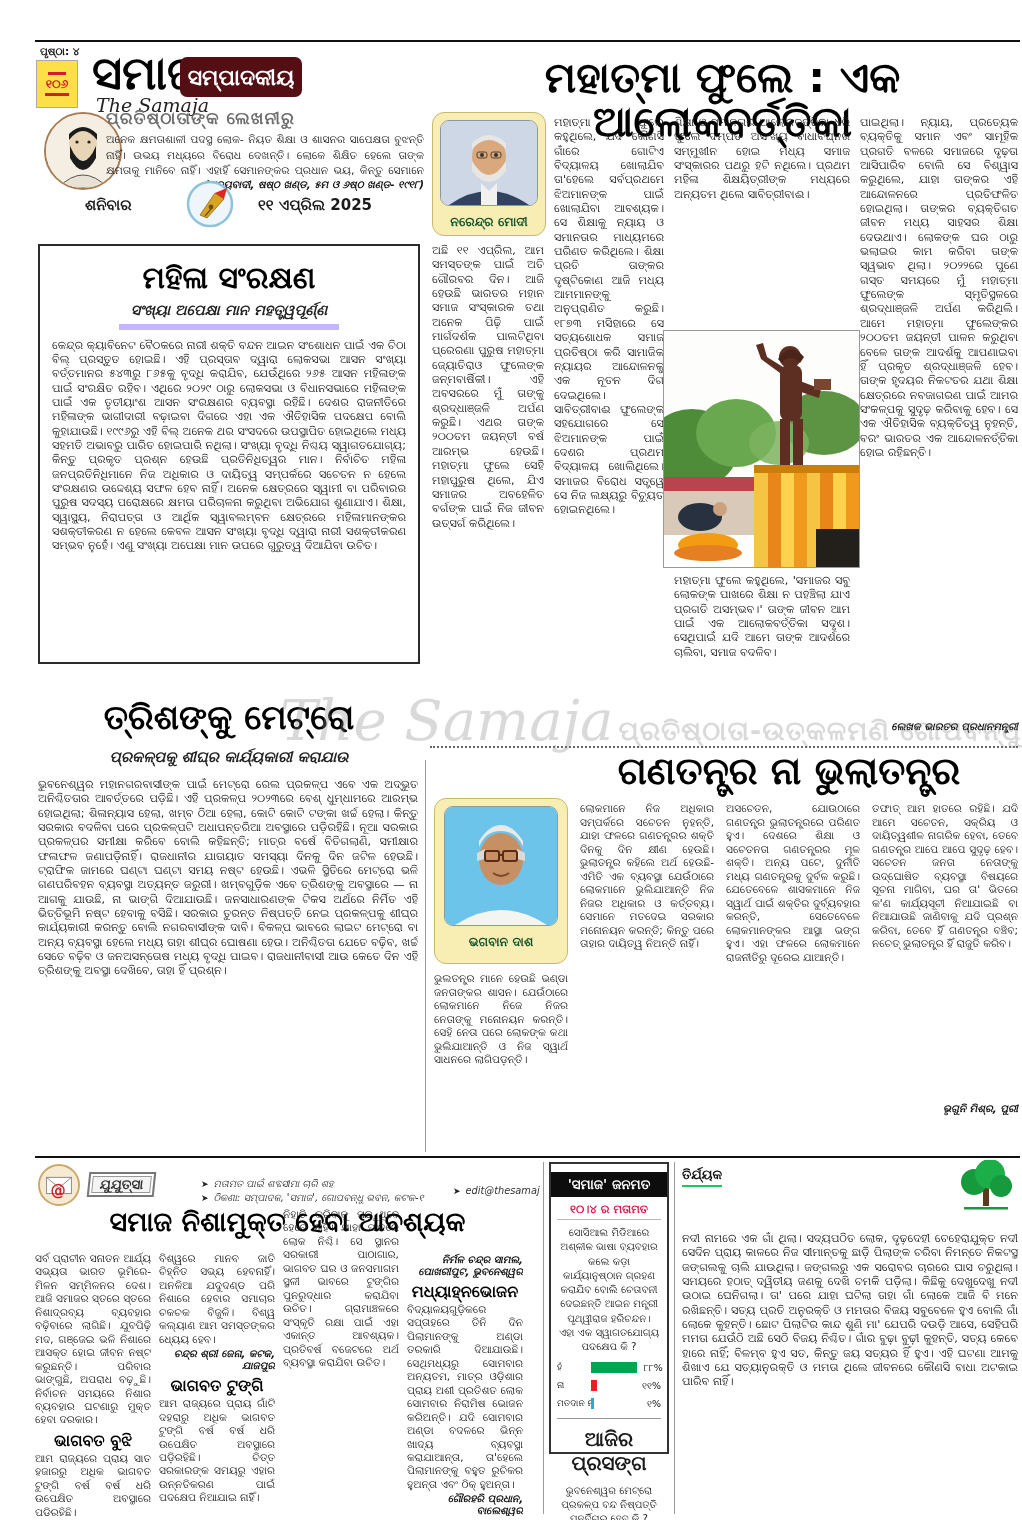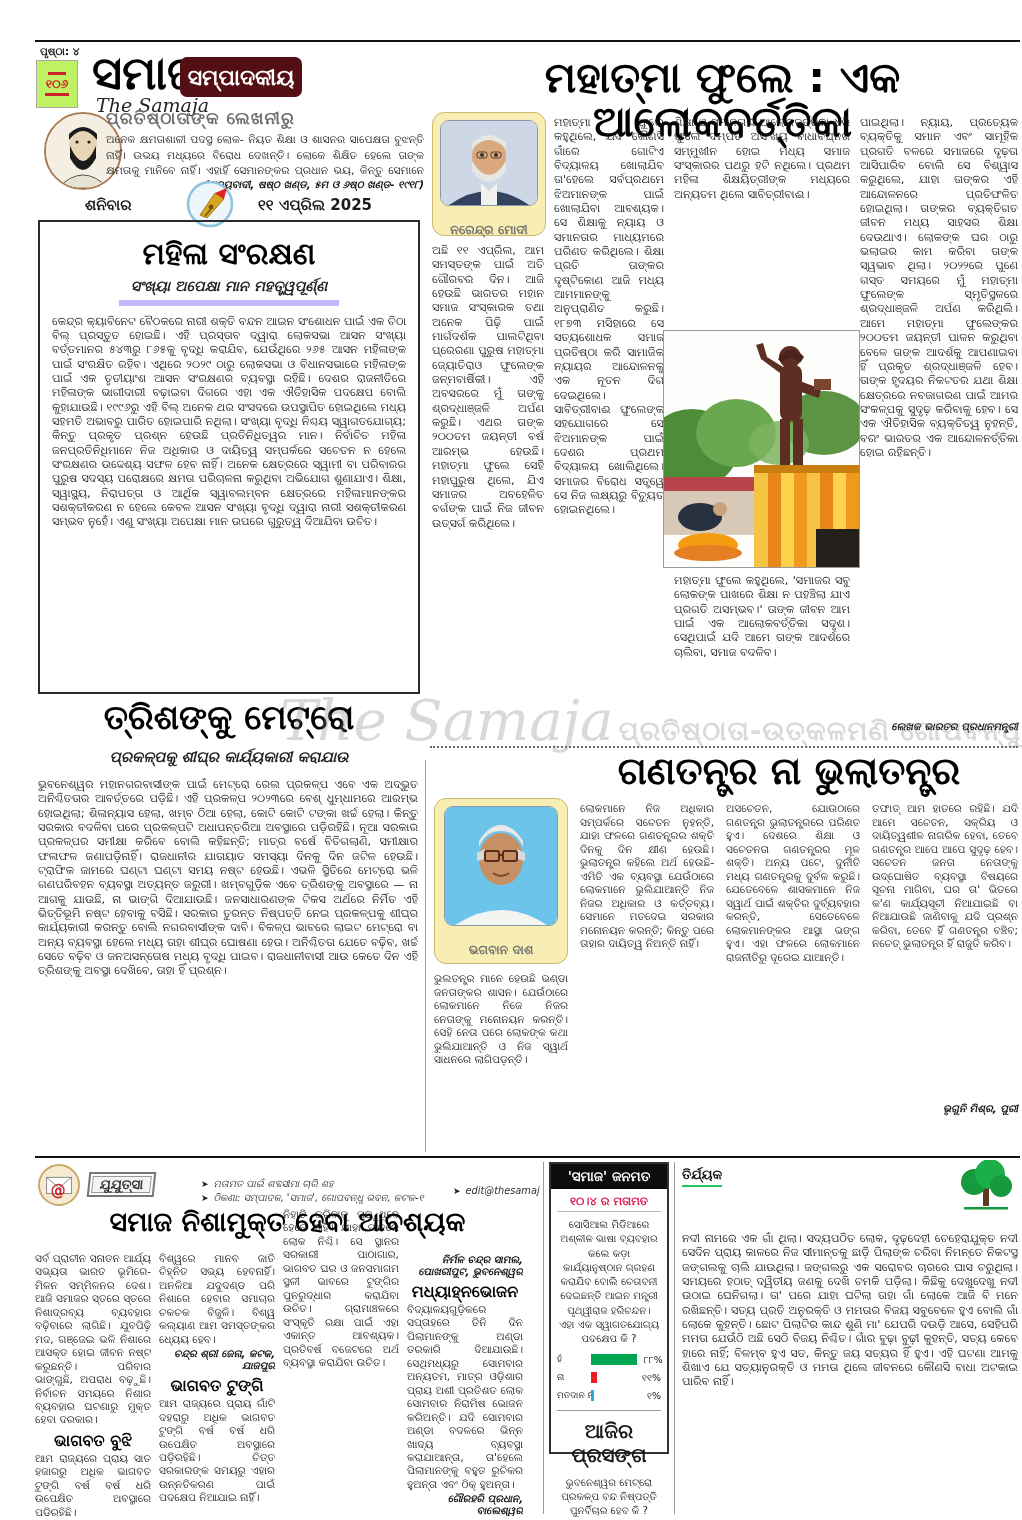--- a/index.html
+++ b/index.html
@@ -8,50 +8,50 @@
   .abs{position:absolute;}
   .rule-h{background:#111;}
   .rule-v{background:#9a9a9a;width:1px;}
   .bodytext{font-size:11.3px;line-height:1.27;text-align:justify;overflow:hidden;color:#191919;}
   .smalltext{font-size:10.6px;line-height:1.28;text-align:justify;overflow:hidden;color:#191919;}
   .headline{font-weight:bold;color:#000;text-align:center;line-height:1.05;}
   .subtitle{font-style:italic;font-weight:bold;text-align:center;color:#222;}
   .sign{font-style:italic;font-weight:bold;font-size:10.3px;text-align:right;color:#111;margin:2px 0 3px;}
   .photo-frame{background:#f8eeb4;border:1px solid #c9b96a;border-radius:12px;text-align:center;padding:7px 7px 4px;box-sizing:border-box;}
   .photo-frame .pic{border-radius:9px;overflow:hidden;border:1px solid #8899aa;display:block;}
-  .photo-frame .pname{font-weight:bold;font-size:12.5px;margin-top:16px;color:#737373;}
+  .photo-frame .pname{font-weight:bold;font-size:12.5px;margin-top:8px;color:#14532d;}
   .dotted{border-top:2px dotted #666;height:2px;}
   .watermark{color:#8a8a8a;opacity:0.32;pointer-events:none;white-space:nowrap;}
   .wm-script{font-family:"DejaVu Serif","Liberation Serif",serif;font-style:italic;font-size:56px;}
   .wm-text{font-size:27px;font-weight:bold;letter-spacing:1px;}
   .seg-text{font-size:10.6px;line-height:1.27;text-align:justify;color:#191919;}
   .seg-sign{font-style:italic;font-weight:bold;font-size:10.2px;text-align:right;color:#111;margin:2px 0;}
   .seg-head{font-weight:bold;font-size:16px;text-align:center;color:#000;margin:4px 0 2px;}
   .poll-box{border:2px solid #333;background:#fff;box-sizing:border-box;}
-  .poll-title{background:#0d0d0d;color:#fff;font-weight:bold;font-size:13.5px;text-align:center;padding:4px 0;}
+  .poll-title{background:#0d0d0d;color:#fff;font-weight:bold;font-size:13.5px;text-align:center;padding:4px 0;margin-top:8px;}
   .poll-sub{color:#d81b4c;font-weight:bold;font-size:11.5px;text-align:center;padding:5px 0 3px;border-bottom:1px solid #bbb;margin:0 6px;}
   .poll-q{font-size:10.2px;line-height:1.4;text-align:center;padding:6px 7px 4px;color:#222;}
   .bar-row{display:flex;align-items:center;padding:3px 6px;}
   .bar-label{font-size:9px;width:34px;flex:none;color:#111;overflow:hidden;white-space:nowrap;}
   .bar-track{flex:1;height:11px;position:relative;}
   .bar-fill{height:11px;}
   .bar-pct{font-size:9.5px;width:26px;flex:none;text-align:right;color:#111;}
   .poll-div{border-top:1px solid #999;margin:5px 6px;}
   .poll-next-title{font-weight:bold;font-size:20px;text-align:center;padding:3px 0;}
   .poll-note{font-size:9.3px;line-height:1.35;text-align:center;color:#222;padding:4px 6px;}
   .kicker{font-weight:bold;font-size:13px;color:#111;border-bottom:2px solid #22c55e;display:inline-block;padding-bottom:2px;}
   .guideline{font-style:italic;font-size:9.8px;color:#333;white-space:nowrap;overflow:hidden;}
   .g-arrow{color:#222;font-size:9px;font-style:normal;margin:0 5px;}
   .nameplate{border:2px solid #777;box-shadow:inset 0 0 0 2px #fff,inset 0 0 0 3px #999;
              font-weight:bold;font-size:13.5px;color:#333;padding:2px 10px;transform:skewX(-6deg);background:#f4f4f4;}
   .ed-tag{background:#530f14;color:#fff;font-weight:bold;font-size:22px;border-radius:7px;
           display:flex;align-items:center;justify-content:center;}
   .founder-quote{font-size:10.8px;line-height:1.45;text-align:justify;color:#222;}
   .founder-attr{font-style:italic;font-weight:bold;font-size:10.3px;text-align:right;color:#111;}
-  .badge{border:1px solid #aaa;text-align:center;color:#cc2127;font-weight:bold;background:#bef264;
+  .badge{border:1px solid #aaa;text-align:center;color:#cc2127;font-weight:bold;background:#fde047;
          display:flex;flex-direction:column;align-items:center;justify-content:center;font-size:12px;}
   .badge:before{content:"";width:18px;height:3px;background:#cc2127;margin-bottom:2px;}
   .badge:after{content:"";width:24px;height:3px;background:#cc2127;margin-top:2px;}
   .logo-main{font-weight:bold;font-size:46px;color:#000;line-height:1;}
   .logo-script{font-family:"DejaVu Serif","Liberation Serif",serif;font-style:italic;font-size:19px;color:#222;}
   .ed-box{border:2px solid #2b2b2b;box-sizing:border-box;padding:10px 12px;}
 </style>
 </head>
 <body>
 
@@ -87,21 +87,21 @@
     <svg width="48" height="48" viewBox="0 0 48 48">
       <circle cx="24" cy="24" r="22" fill="#eef6fb" stroke="#8fc3dc" stroke-width="2.5"></circle>
       <path d="M14 35 L29 13 L38 19 L21 38 Z" fill="#d9a520" stroke="#8a6a10" stroke-width="0.8"></path>
       <path d="M29 13 L38 19 L41 8 Z" fill="#e02424"></path>
       <circle cx="25" cy="27" r="2.4" fill="#6b4e12"></circle>
       <line x1="25" y1="29" x2="19" y2="36" stroke="#6b4e12" stroke-width="1.2"></line>
     </svg>
   </div>
   <div class="abs" style="left:258px;top:196px;font-size:15px;font-weight:bold;">୧୧ ଏପ୍ରିଲ 2025</div>
 
-  <div class="abs ed-box" style="left:38px;top:220px;width:382px;height:474px;">
+  <div class="abs ed-box" style="left:38px;top:244px;width:382px;height:420px;">
     <div class="headline" style="font-size:30px;margin-top:6px;">ମହିଳା ସଂରକ୍ଷଣ</div>
     <div class="subtitle" style="font-size:14.5px;margin:8px auto 0;border-bottom:6px solid #c4b5fd;width:62%;padding-bottom:5px;">ସଂଖ୍ୟା ଅପେକ୍ଷା ମାନ ମହତ୍ତ୍ୱପୂର୍ଣ୍ଣ</div>
     <div class="bodytext" style="margin-top:9px;height:352px;">କେନ୍ଦ୍ର କ୍ୟାବିନେଟ ବୈଠକରେ ନାରୀ ଶକ୍ତି ବନ୍ଦନ ଆଇନ ସଂଶୋଧନ ପାଇଁ ଏକ ଚିଠା ବିଲ୍ ପ୍ରସ୍ତୁତ ହୋଇଛି। ଏହି ପ୍ରସ୍ତାବ ଦ୍ୱାରା ଲୋକସଭା ଆସନ ସଂଖ୍ୟା ବର୍ତ୍ତମାନର ୫୪୩ରୁ ୮୬୫କୁ ବୃଦ୍ଧି କରାଯିବ, ଯେଉଁଥିରେ ୨୬୫ ଆସନ ମହିଳାଙ୍କ ପାଇଁ ସଂରକ୍ଷିତ ରହିବ। ଏଥିରେ ୨୦୨୯ ଠାରୁ ଲୋକସଭା ଓ ବିଧାନସଭାରେ ମହିଳାଙ୍କ ପାଇଁ ଏକ ତୃତୀୟାଂଶ ଆସନ ସଂରକ୍ଷଣର ବ୍ୟବସ୍ଥା ରହିଛି। ଦେଶର ରାଜନୀତିରେ ମହିଳାଙ୍କ ଭାଗୀଦାରୀ ବଢ଼ାଇବା ଦିଗରେ ଏହା ଏକ ଐତିହାସିକ ପଦକ୍ଷେପ ବୋଲି କୁହାଯାଉଛି। ୧୯୯୬ରୁ ଏହି ବିଲ୍ ଅନେକ ଥର ସଂସଦରେ ଉପସ୍ଥାପିତ ହୋଇଥିଲେ ମଧ୍ୟ ସହମତି ଅଭାବରୁ ପାରିତ ହୋଇପାରି ନଥିଲା। ସଂଖ୍ୟା ବୃଦ୍ଧି ନିଶ୍ଚୟ ସ୍ୱାଗତଯୋଗ୍ୟ; କିନ୍ତୁ ପ୍ରକୃତ ପ୍ରଶ୍ନ ହେଉଛି ପ୍ରତିନିଧିତ୍ୱର ମାନ। ନିର୍ବାଚିତ ମହିଳା ଜନପ୍ରତିନିଧିମାନେ ନିଜ ଅଧିକାର ଓ ଦାୟିତ୍ୱ ସମ୍ପର୍କରେ ସଚେତନ ନ ହେଲେ ସଂରକ୍ଷଣର ଉଦ୍ଦେଶ୍ୟ ସଫଳ ହେବ ନାହିଁ। ଅନେକ କ୍ଷେତ୍ରରେ ସ୍ୱାମୀ ବା ପରିବାରର ପୁରୁଷ ସଦସ୍ୟ ପରୋକ୍ଷରେ କ୍ଷମତା ପରିଚାଳନା କରୁଥିବା ଅଭିଯୋଗ ଶୁଣାଯାଏ। ଶିକ୍ଷା, ସ୍ୱାସ୍ଥ୍ୟ, ନିରାପତ୍ତା ଓ ଆର୍ଥିକ ସ୍ୱାବଲମ୍ବନ କ୍ଷେତ୍ରରେ ମହିଳାମାନଙ୍କର ସଶକ୍ତୀକରଣ ନ ହେଲେ କେବଳ ଆସନ ସଂଖ୍ୟା ବୃଦ୍ଧି ଦ୍ୱାରା ନାରୀ ସଶକ୍ତୀକରଣ ସମ୍ଭବ ନୁହେଁ। ଏଣୁ ସଂଖ୍ୟା ଅପେକ୍ଷା ମାନ ଉପରେ ଗୁରୁତ୍ୱ ଦିଆଯିବା ଉଚିତ।</div>
   </div>
 
   <div class="abs headline" style="left:425px;top:56px;width:595px;font-size:42px;">ମହାତ୍ମା ଫୁଲେ : ଏକ ଆଲୋକବର୍ତ୍ତିକା</div>
 
   <div class="abs photo-frame" style="left:432px;top:112px;width:114px;height:124px;">
     <span class="pic" style="width:96px;height:84px;margin:0 auto;">
       <svg width="96" height="84" viewBox="0 0 96 84">

